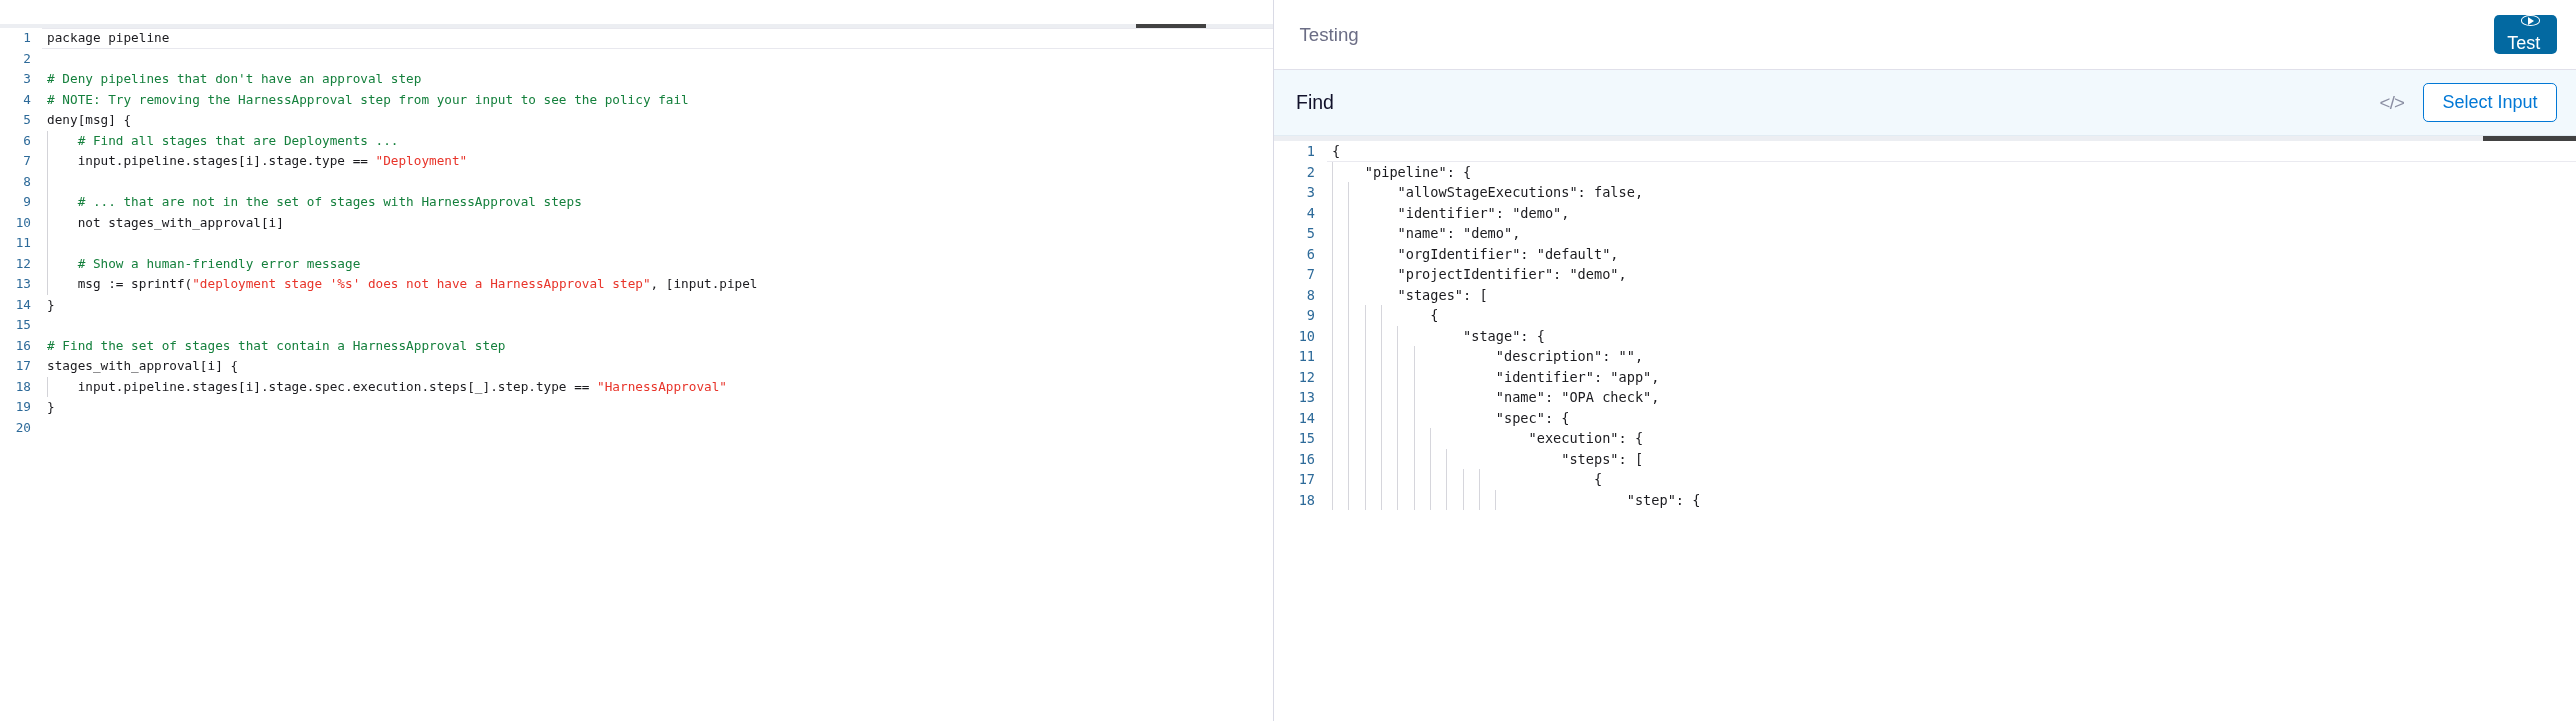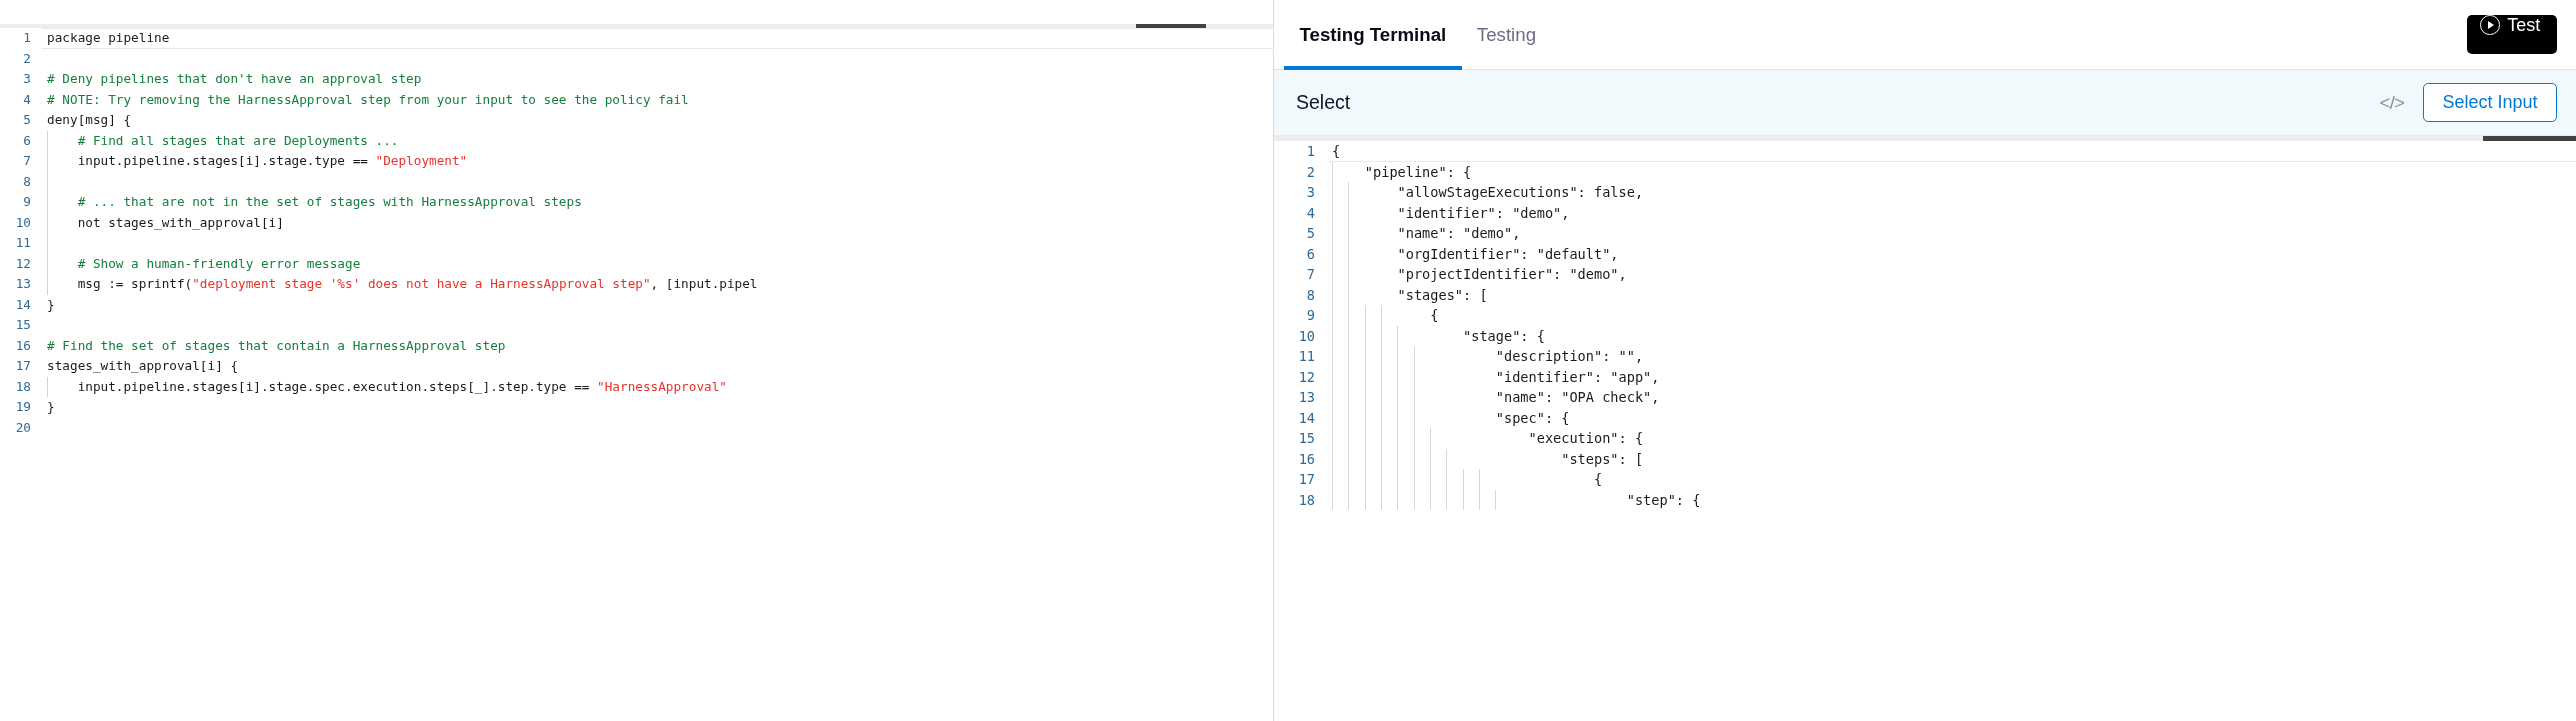--- a/index.html
+++ b/index.html
@@ -75,24 +75,25 @@
     font-family: "Liberation Sans", sans-serif;
   }
   .tab.active { color: #0b0b16; font-weight: bold; }
   .tab.active::after {
     content: ""; position: absolute; left: 0; right: 0; bottom: -0.8px;
     height: 4.2px; background: #0278d5;
   }
   .test-btn {
     position: absolute; right: 18.7px; top: 15.3px;
     height: 39px; padding: 0 17px 0 13.6px;
-    background: #000000; color: #fff; border: none; border-radius: 5.1px;
-    display: flex; align-items: flex-start; gap: 7.6px;
+    background: #0369a1; color: #fff; border: none; border-radius: 5.1px;
+    display: flex; align-items: flex-end; gap: 7.6px;
     font-size: 18px; cursor: pointer;
     font-family: "Liberation Sans", sans-serif;
+    flex-direction: column;
   }
   .play-circle {
     width: 19.5px; height: 19.5px; border: 1.7px solid #fff; border-radius: 50%;
     display: flex; align-items: center; justify-content: center;
   }
   .play-tri {
     width: 0; height: 0; border-left: 6.8px solid #fff;
     border-top: 4.2px solid transparent; border-bottom: 4.2px solid transparent;
     margin-left: 1.7px;
   }
@@ -154,36 +155,33 @@
   <div class="editor-pane">
     <div class="editor-topbar"></div>
     <div class="h-scroll-track"></div>
     <div class="h-scroll-thumb"></div>
     <div class="editor-body" id="editor-body"><div class="code-line current"><div class="gutter">1</div><div class="code-text"><div class="code-text-bg"></div><span class="tok-plain">package pipeline</span></div></div><div class="code-line"><div class="gutter">2</div><div class="code-text"></div></div><div class="code-line"><div class="gutter">3</div><div class="code-text"><span class="tok-comment"># Deny pipelines that don't have an approval step</span></div></div><div class="code-line"><div class="gutter">4</div><div class="code-text"><span class="tok-comment"># NOTE: Try removing the HarnessApproval step from your input to see the policy fail</span></div></div><div class="code-line"><div class="gutter">5</div><div class="code-text"><span class="tok-plain">deny[msg] {</span></div></div><div class="code-line"><div class="gutter">6</div><div class="code-text"><div class="indent-guide" style="left: 5.1px;"></div><span class="tok-comment">    # Find all stages that are Deployments ...</span></div></div><div class="code-line"><div class="gutter">7</div><div class="code-text"><div class="indent-guide" style="left: 5.1px;"></div><span class="tok-plain">    input.pipeline.stages[i].stage.type == </span><span class="tok-string">"Deployment"</span></div></div><div class="code-line"><div class="gutter">8</div><div class="code-text"><div class="indent-guide" style="left: 5.1px;"></div></div></div><div class="code-line"><div class="gutter">9</div><div class="code-text"><div class="indent-guide" style="left: 5.1px;"></div><span class="tok-comment">    # ... that are not in the set of stages with HarnessApproval steps</span></div></div><div class="code-line"><div class="gutter">10</div><div class="code-text"><div class="indent-guide" style="left: 5.1px;"></div><span class="tok-plain">    not stages_with_approval[i]</span></div></div><div class="code-line"><div class="gutter">11</div><div class="code-text"><div class="indent-guide" style="left: 5.1px;"></div></div></div><div class="code-line"><div class="gutter">12</div><div class="code-text"><div class="indent-guide" style="left: 5.1px;"></div><span class="tok-comment">    # Show a human-friendly error message</span></div></div><div class="code-line"><div class="gutter">13</div><div class="code-text"><div class="indent-guide" style="left: 5.1px;"></div><span class="tok-plain">    msg := sprintf(</span><span class="tok-string">"deployment stage '%s' does not have a HarnessApproval step"</span><span class="tok-plain">, [input.pipel</span></div></div><div class="code-line"><div class="gutter">14</div><div class="code-text"><span class="tok-plain">}</span></div></div><div class="code-line"><div class="gutter">15</div><div class="code-text"></div></div><div class="code-line"><div class="gutter">16</div><div class="code-text"><span class="tok-comment"># Find the set of stages that contain a HarnessApproval step</span></div></div><div class="code-line"><div class="gutter">17</div><div class="code-text"><span class="tok-plain">stages_with_approval[i] {</span></div></div><div class="code-line"><div class="gutter">18</div><div class="code-text"><div class="indent-guide" style="left: 5.1px;"></div><span class="tok-plain">    input.pipeline.stages[i].stage.spec.execution.steps[_].step.type == </span><span class="tok-string">"HarnessApproval"</span></div></div><div class="code-line"><div class="gutter">19</div><div class="code-text"><span class="tok-plain">}</span></div></div><div class="code-line"><div class="gutter">20</div><div class="code-text"></div></div></div>
   </div>
 
   <div class="terminal-pane">
 
     <div class="tabs-row">
-      <div class="tab active">
-        <span>Testing Terminal</span>
-      </div>
       <div class="tab">
         <span>Testing</span>
       </div>
       <button class="test-btn">
         <span class="play-circle">
           <span class="play-tri"></span>
         </span>
         <span>Test</span>
       </button>
     </div>
 
     <div class="input-bar">
-      <span class="input-label">Select</span>
+      <span class="input-label">Find</span>
       <div class="input-bar-right">
         <span class="code-icon">&lt;/&gt;</span>
         <button class="select-input-btn">
           <span>Select Input</span>
         </button>
       </div>
     </div>
 
     <div class="json-wrap">
       <div class="json-h-track"></div>

